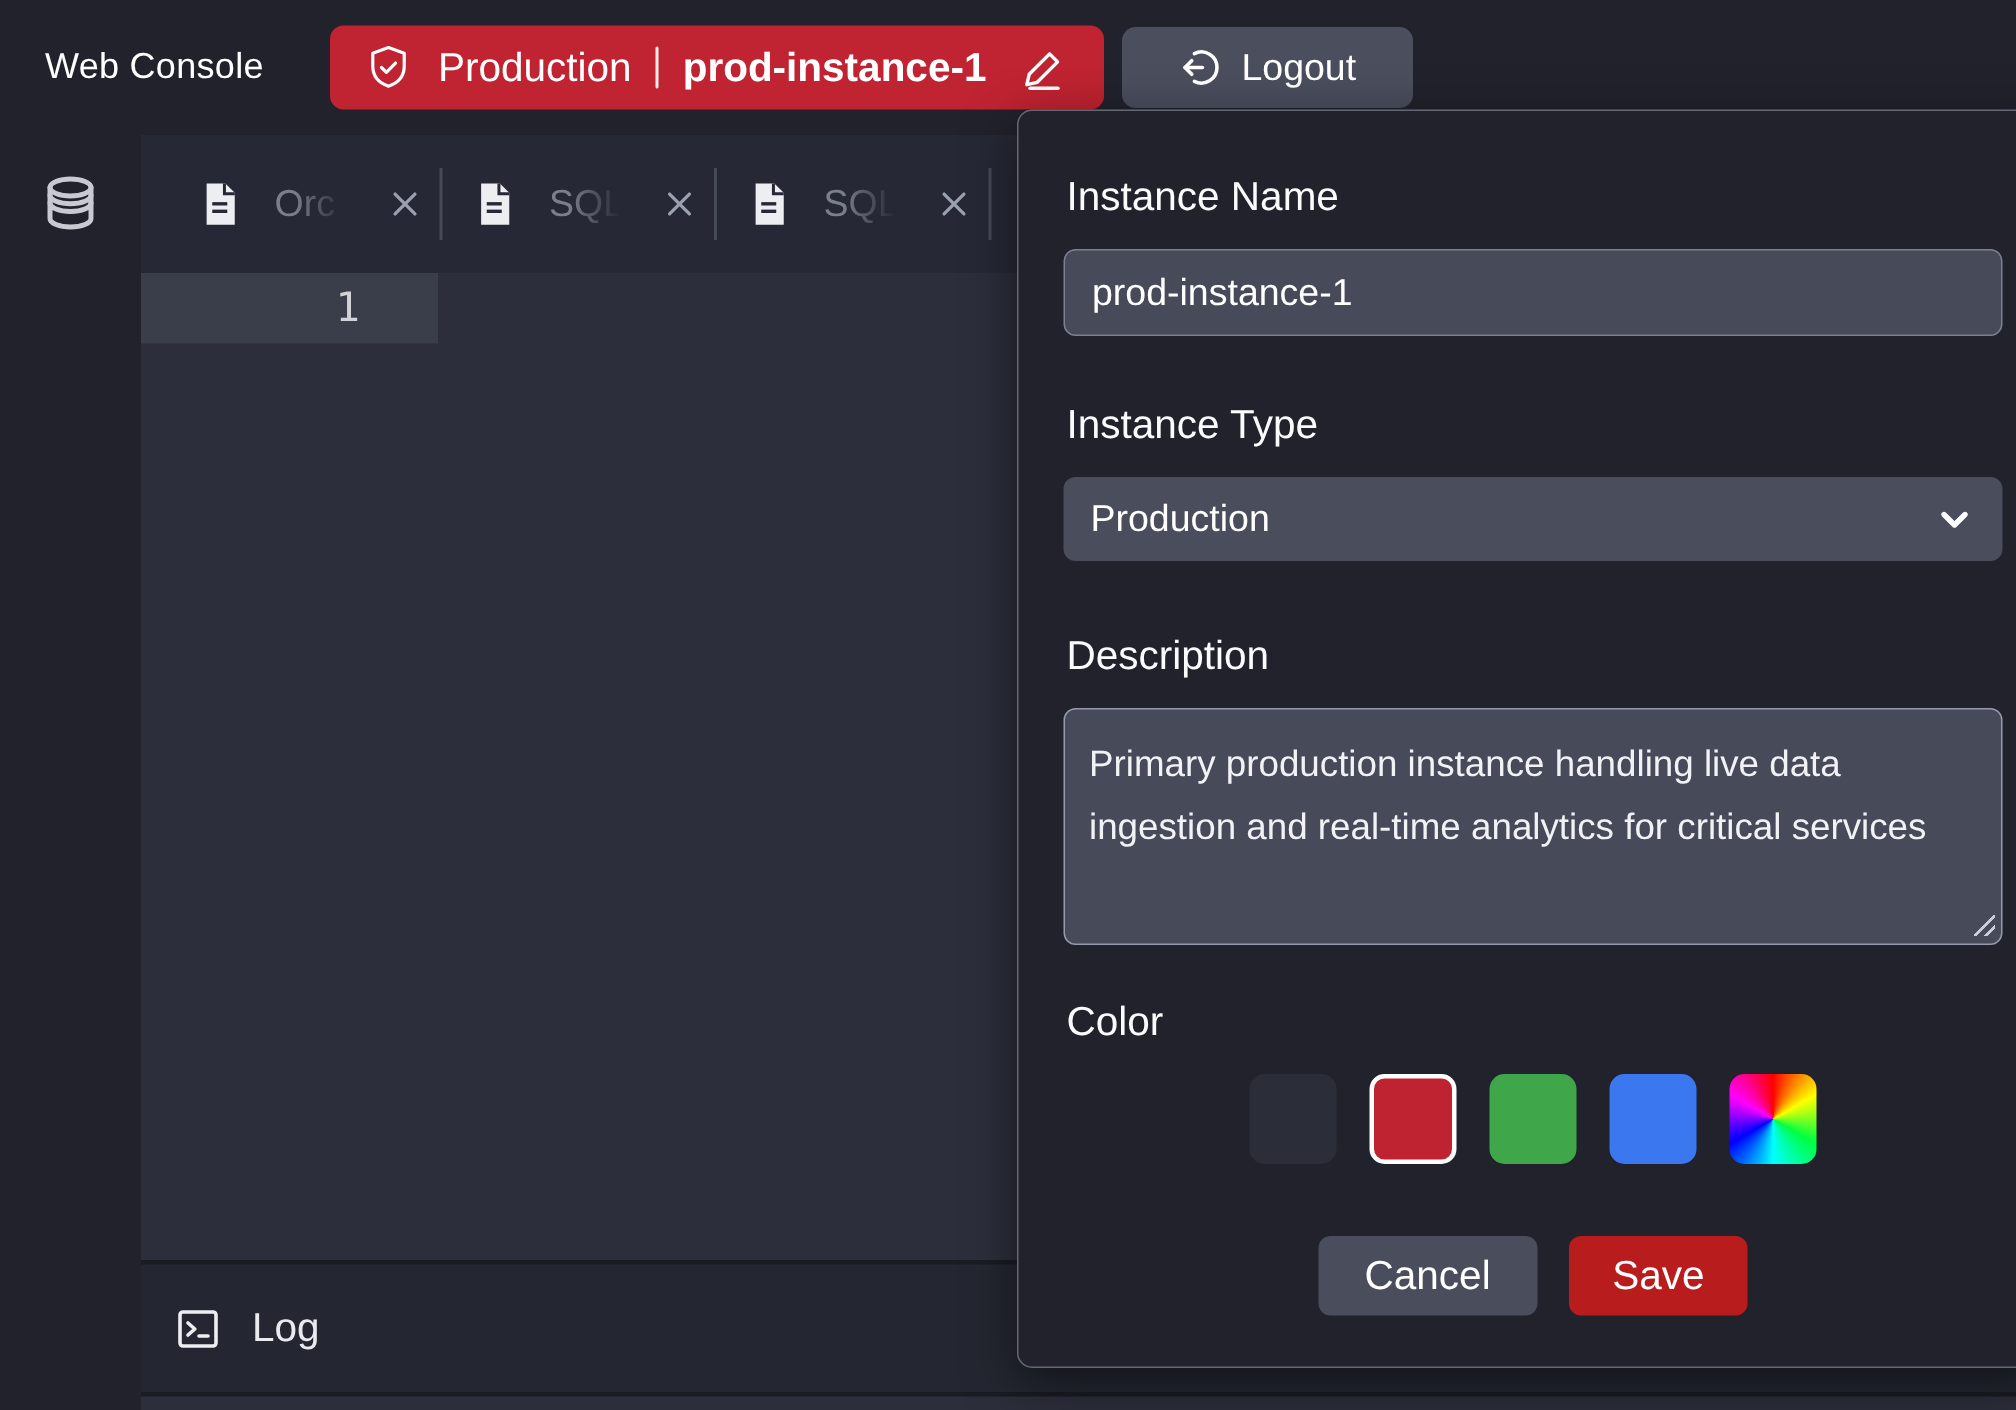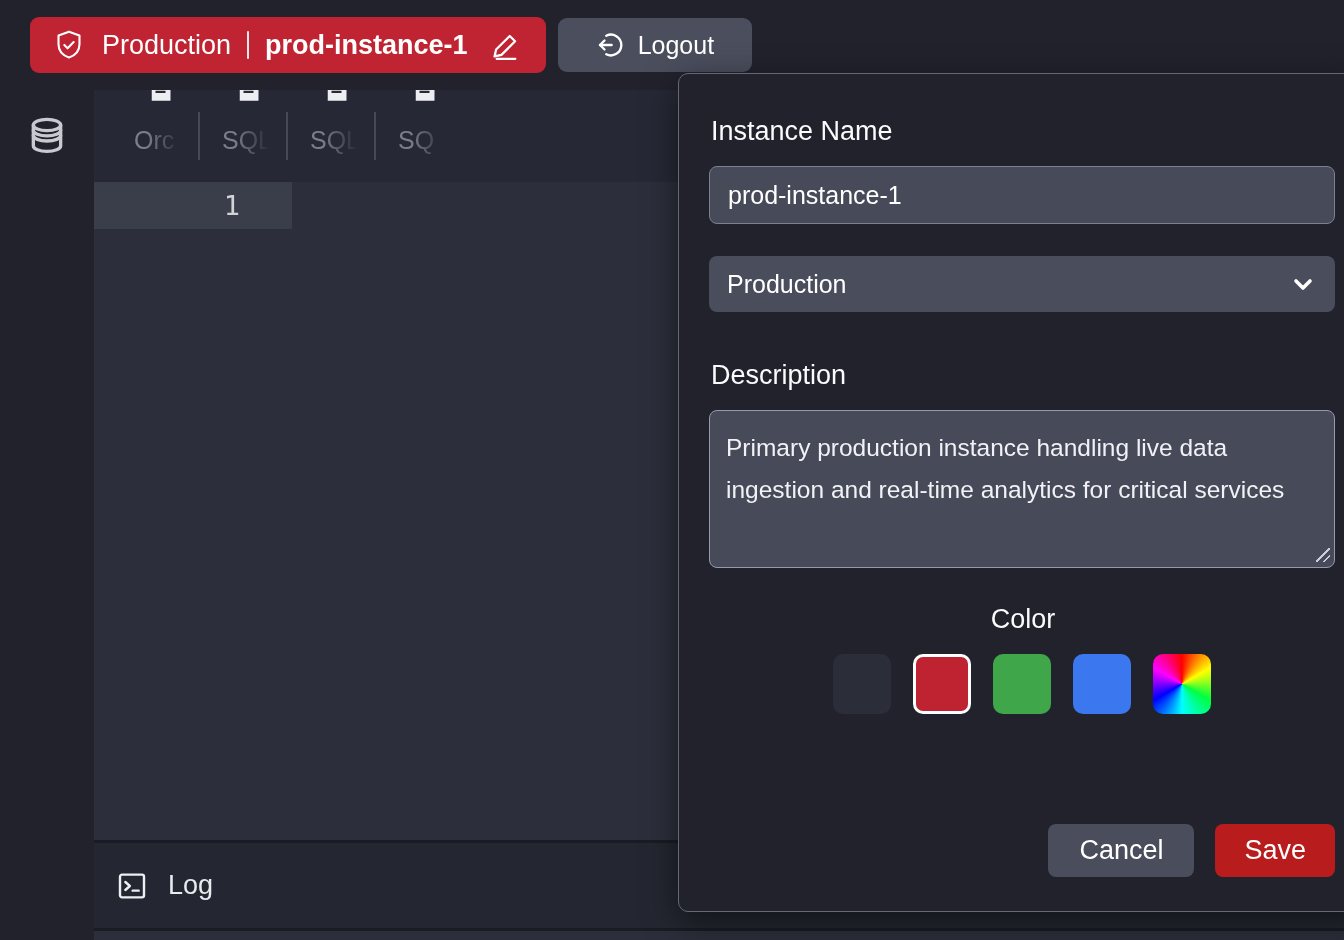--- a/index.html
+++ b/index.html
@@ -43,21 +43,21 @@
   .sidebar{
     width:94px; background:#21222c; flex:0 0 94px;
     display:flex; justify-content:center; padding-top:26px;
   }
   .workspace{ flex:1; display:flex; flex-direction:column; background:#2c2f3b; min-width:0; }
 
   .tabbar{
     height:92px; flex:0 0 92px; background:#262935;
     display:flex; align-items:center; padding-left:40px; overflow:hidden;
   }
-  .tab{ display:flex; align-items:center; gap:24px; cursor:pointer;flex-direction:column; }
+  .tab{ display:flex; align-items:center; gap:24px; cursor:pointer; }
   .tab-label{
     width:52px; font-size:25px; color:#7a7f8c; white-space:nowrap; overflow:hidden;
     -webkit-mask-image:linear-gradient(90deg,#000 25%,transparent 92%);
             mask-image:linear-gradient(90deg,#000 25%,transparent 92%);
   }
   .tab-close{ cursor:pointer; display:flex; }
   .tab-divider{ width:2px; height:48px; background:#454a57; margin:0 22px 0 12px; flex:0 0 2px; }
 
   .editor{ flex:1; position:relative; background:#2c2f3b; }
   .gutter-active{
@@ -115,30 +115,31 @@
   .swatch{ width:58px; height:60px; border-radius:10px; cursor:pointer; border:none; }
   .swatch.selected{ border:3px solid #ffffff; }
   .swatch-default{ background:#2b2e38; }
   .swatch-red{ background:#bf2231; }
   .swatch-green{ background:#3fa74a; }
   .swatch-blue{ background:#3b77ef; }
   .swatch-rainbow{
     background:conic-gradient(from 0deg, #ff0000, #ffff00, #00ff40, #00ffff, #0000ff, #ff00ff, #ff0000);
   }
   .modal-spacer{ flex:1; }
-  .modal-buttons{ display:flex; justify-content:flex-end; gap:21px; }
+  .modal-buttons{ display:flex; justify-content:center; gap:21px; }
   .btn{ height:53px; border:none; border-radius:8px; font-size:27px; color:#fff;
         font-family:"Liberation Sans", sans-serif; cursor:pointer; }
   .btn-cancel{ background:#4a4d5c; padding:0 31px; }
   .btn-save{ background:#b91c1c; padding:0 29px; }
 </style>
 </head>
 <body>
 
 <div class="topbar">
+  <div class="app-title">Web Console</div>
 
   <div class="instance-badge">
     <span>
       <svg width="34" height="34" viewBox="0 0 24 24" fill="none" stroke="#ffffff" stroke-width="1.5" stroke-linecap="round" stroke-linejoin="round">
         <path d="M12 2.6l7.4 2.7v6.1c0 4.7-3.1 7.9-7.4 9.4-4.3-1.5-7.4-4.7-7.4-9.4V5.3L12 2.6z"></path>
         <path d="M8.7 12l2.3 2.3 4.3-4.4"></path>
       </svg>
     </span>
     <span>Production</span>
     <span class="badge-sep"></span>
@@ -274,36 +275,37 @@
     <svg width="22" height="22" viewBox="0 0 20 20" stroke="#9aa0ae" stroke-width="2" stroke-linecap="round">
         <path d="M4 4l12 12M16 4L4 16"></path>
       </svg>
   </span>
 </div>
 
 <div class="modal">
   <div class="field-label first">Instance Name</div>
   <input class="text-input" type="text" value="prod-instance-1" style="">
 
+  <div class="field-label">Instance Type</div>
   <div class="select-box">
     <span>Production</span>
     <span>
       <svg width="24" height="24" viewBox="0 0 24 24" fill="none" stroke="#ffffff" stroke-width="3.6" stroke-linecap="round" stroke-linejoin="round">
         <path d="M5 9l7 7 7-7"></path>
       </svg>
     </span>
   </div>
 
   <div class="field-label">Description</div>
   <div class="textarea-wrap">
     <textarea class="description-area" style="">Primary production instance handling live data ingestion and real-time analytics for critical services</textarea>
     <span class="resize-corner"></span>
   </div>
 
-  <div class="field-label" style="margin-bottom:14px;text-align:center;">Color</div>
+  <div class="field-label" style="margin-bottom:14px;">Color</div>
   <div class="swatch-row">
     <button class="swatch swatch-default"></button>
     <button class="swatch swatch-red selected"></button>
     <button class="swatch swatch-green"></button>
     <button class="swatch swatch-blue"></button>
     <button class="swatch swatch-rainbow"></button>
   </div>
 
   <div class="modal-spacer"></div>
 

